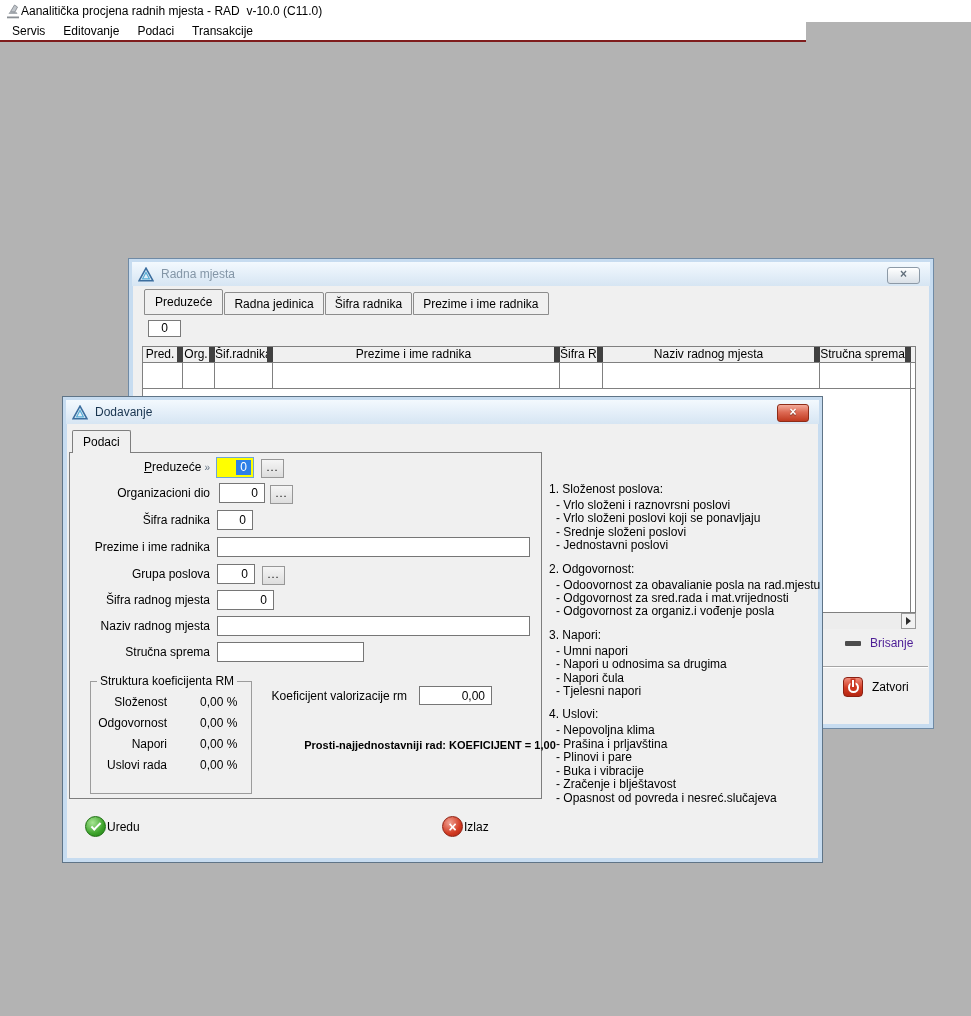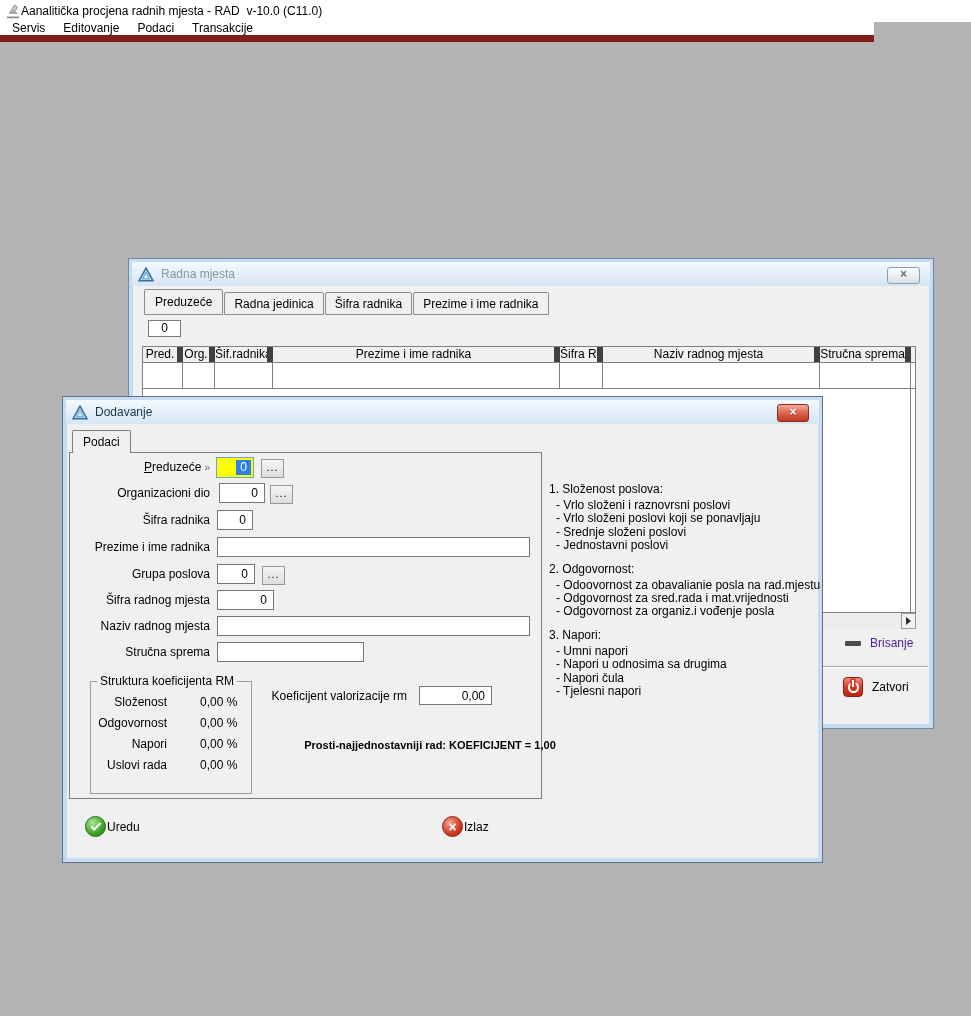--- a/index.html
+++ b/index.html
@@ -5,22 +5,22 @@
   * { margin:0; padding:0; box-sizing:border-box; }
   html,body { width:971px; height:1016px; }
   body {
     position:relative; background:#b3b3b3; overflow:hidden;
     font-family:"Liberation Sans", sans-serif; font-size:12px; color:#000;
   }
   
   .app-titlebar { position:absolute; left:0; top:0; width:971px; height:22px;
     background:#ffffff; display:flex; align-items:center; padding-left:5px; gap:0; }
   .app-title { font-size:12px; white-space:pre; }
-  .menubar { position:absolute; left:0; top:22px; width:874px; height:20px;
-    background:#ffffff; border-bottom:7px solid #7f1d1d; display:flex; align-items:center; padding-left:3px; }
+  .menubar { position:absolute; left:0; top:22px; width:806px; height:20px;
+    background:#ffffff; border-bottom:2px solid #7f1d1d; display:flex; align-items:center; padding-left:3px; }
   .menu-item { padding:2px 9px 3px; cursor:default; }
 
   
   .window { position:absolute; border:1px solid #6f8aa5; background:#c7dcf0; }
   .titlebar { position:absolute; left:3px; top:3px; right:3px; height:24px;
     display:flex; align-items:center; padding-left:6px; gap:7px;
     background:linear-gradient(#f3f9fe,#d6e5f3); }
   .client { position:absolute; left:4px; right:4px; top:27px; bottom:4px; background:#f0f0f0; }
   .close-gray { position:absolute; right:10px; top:5px; width:33px; height:17px;
     background:linear-gradient(#ffffff,#d9e0e7); border:1px solid #8d9aa7; border-radius:3px;
@@ -281,20 +281,29 @@
       <div class="info-item">- Odgovornost za sred.rada i mat.vrijednosti</div>
       <div class="info-item">- Odgovornost za organiz.i vođenje posla</div>
     </div>
     <div class="info-sec">
       <div class="info-head">3. Napori:</div>
       <div class="info-item">- Umni napori</div>
       <div class="info-item">- Napori u odnosima sa drugima</div>
       <div class="info-item">- Napori čula</div>
       <div class="info-item">- Tjelesni napori</div>
     </div>
+    <div class="info-sec">
+      <div class="info-head">4. Uslovi:</div>
+      <div class="info-item">- Nepovoljna klima</div>
+      <div class="info-item">- Prašina i prljavština</div>
+      <div class="info-item">- Plinovi i pare</div>
+      <div class="info-item">- Buka i vibracije</div>
+      <div class="info-item">- Zračenje i blještavost</div>
+      <div class="info-item">- Opasnost od povreda i nesreć.slučajeva</div>
+    </div>
   </div>
 
   <div class="dlg-btn" style="left:22px; top:419px;">
     <span class="circle-icon icon-green">
         <span class="check-glyph"></span>
       </span>
     <span>Uredu</span>
   </div>
   <div class="dlg-btn" style="left:379px; top:419px;">
     <span class="circle-icon icon-redc">

